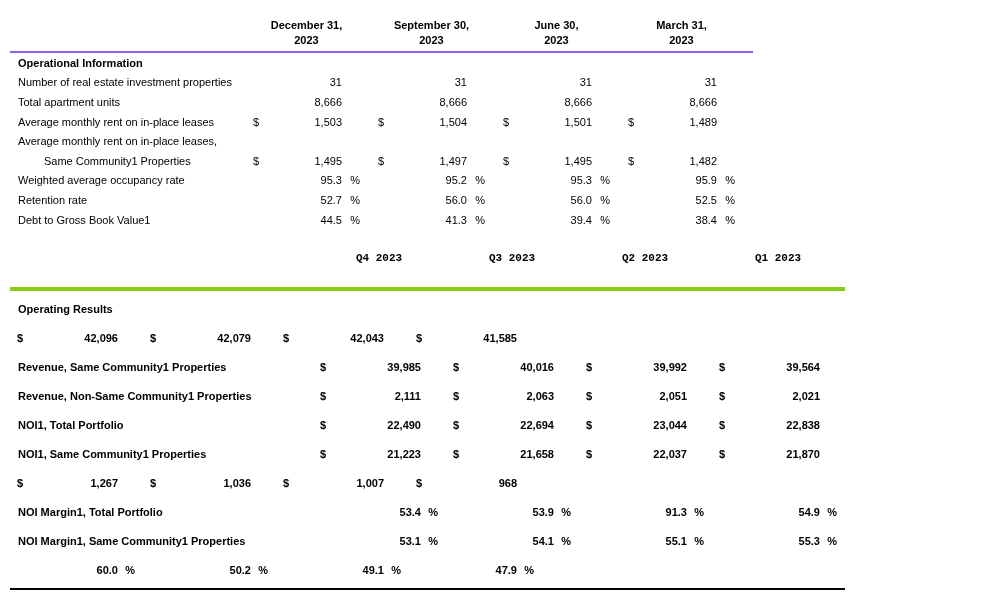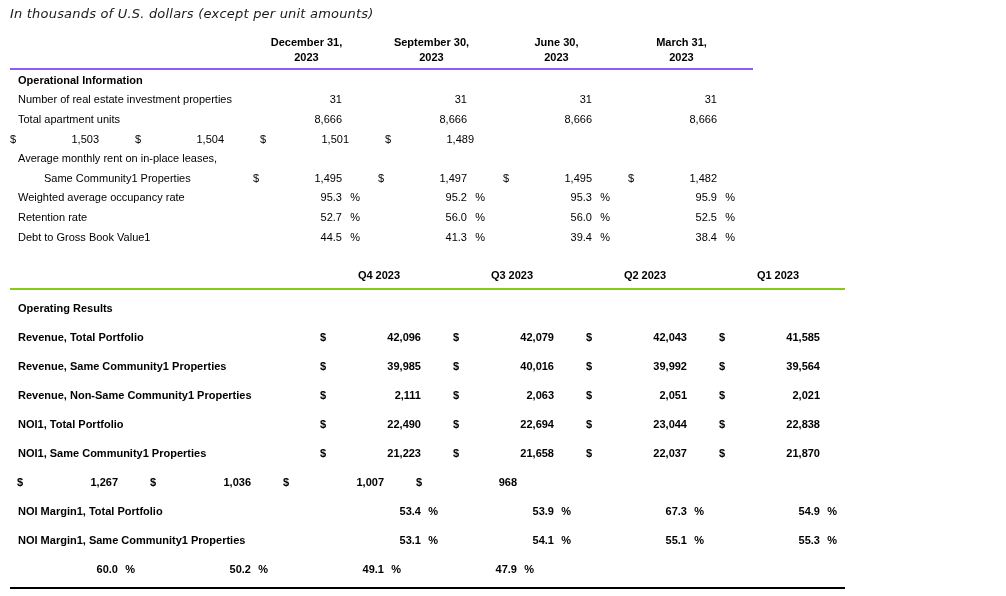--- a/index.html
+++ b/index.html
@@ -32,35 +32,34 @@
   .t1 .hdr-spacer { width:243px; }
   .t1 .colh { width:125px; padding-right:18px; text-align:center; font-weight:bold; line-height:15px; }
   .t1 .row { height:19.6px; }
   .t1 .label { width:243px; padding-left:8px; }
   .t1 .cell { width:125px; padding-right:18px; }
   .t1 .row.section .label { font-weight:bold; }
   .t1 .row.indent .label { padding-left:34px; }
 
   
   .t2 { width:835px; margin-top:22px; border-bottom:2px solid #000; font-weight:bold; }
-  .t2 .hdr-row { border-bottom:2px solid #84cc16; padding-bottom:5px; }
+  .t2 .hdr-row { border-bottom:4px solid #84cc16; padding-bottom:21px;font-family:Liberation Mono, monospace; }
   .t2 .hdr-spacer { width:303px; }
   .t2 .colh { width:133px; padding-left:7px; padding-right:8px; text-align:center; line-height:15px; }
   .t2 .row { height:29px; }
   .t2 .label { width:303px; padding-left:8px; }
   .t2 .cell { width:133px; padding-left:7px; padding-right:8px; }
   .t2 .suf { width:17px; }
   .t2 .body { padding-top:3px; padding-bottom:4px; }
 </style>
 </head>
 <body>
 
 <div class="page">
 
-  <div class="doc-title">In thousands of U.S. dollars (except per unit amounts)</div>
 
   <div class="fin-table t1">
     <div class="hdr-row">
       <div class="hdr-spacer"></div>
       <div class="colh">
         <div>December 31,</div>
         <div>2023</div>
       </div>
       <div class="colh">
         <div>September 30,</div>
@@ -119,20 +118,21 @@
             <span class="num">8,666</span>
             <span class="suf"></span>
           </div>
           <div class="cell">
             <span class="cur"></span>
             <span class="num">8,666</span>
             <span class="suf"></span>
           </div>
         </div>
         <div class="row">
+          <div class="label">Average monthly rent on in-place leases</div>
           <div class="cell">
             <span class="cur">$</span>
             <span class="num">1,503</span>
             <span class="suf"></span>
           </div>
           <div class="cell">
             <span class="cur">$</span>
             <span class="num">1,504</span>
             <span class="suf"></span>
           </div>
@@ -251,21 +251,20 @@
       <div class="colh">Q4 2023</div>
       <div class="colh">Q3 2023</div>
       <div class="colh">Q2 2023</div>
       <div class="colh">Q1 2023</div>
     </div>
     <div class="body" id="t2-body">
         <div class="row section">
           <div class="label">Operating Results</div>
         </div>
         <div class="row">
-          <div class="label">Revenue, Total Portfolio</div>
           <div class="cell">
             <span class="cur">$</span>
             <span class="num">42,096</span>
             <span class="suf"></span>
           </div>
           <div class="cell">
             <span class="cur">$</span>
             <span class="num">42,079</span>
             <span class="suf"></span>
           </div>
@@ -401,21 +400,21 @@
             <span class="num">53.4</span>
             <span class="suf">%</span>
           </div>
           <div class="cell">
             <span class="cur"></span>
             <span class="num">53.9</span>
             <span class="suf">%</span>
           </div>
           <div class="cell">
             <span class="cur"></span>
-            <span class="num">67.3</span>
+            <span class="num">91.3</span>
             <span class="suf">%</span>
           </div>
           <div class="cell">
             <span class="cur"></span>
             <span class="num">54.9</span>
             <span class="suf">%</span>
           </div>
         </div>
         <div class="row">
           <div class="label">NOI Margin1, Same Community1 Properties</div>

